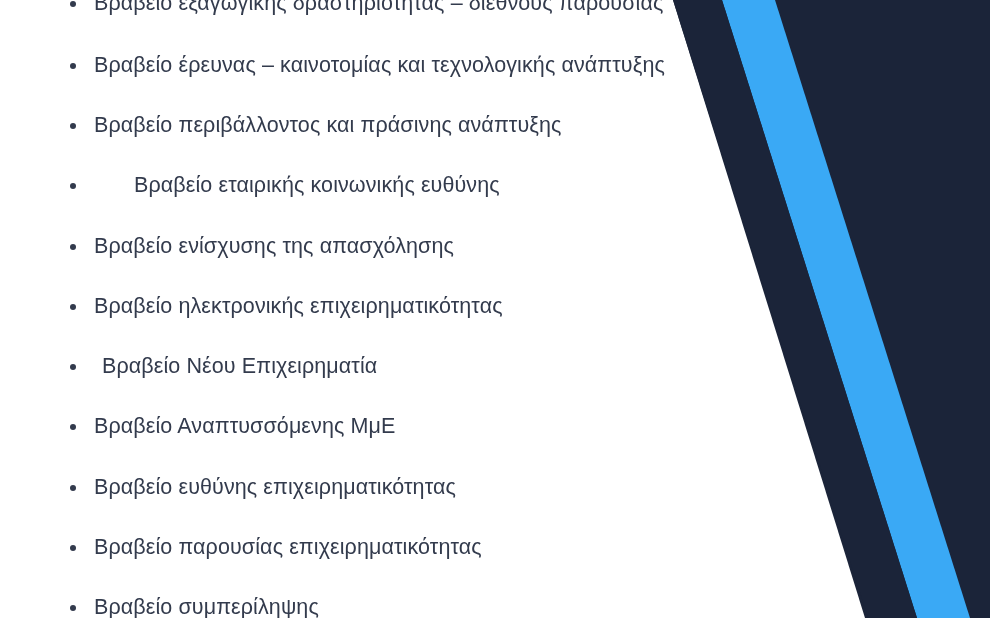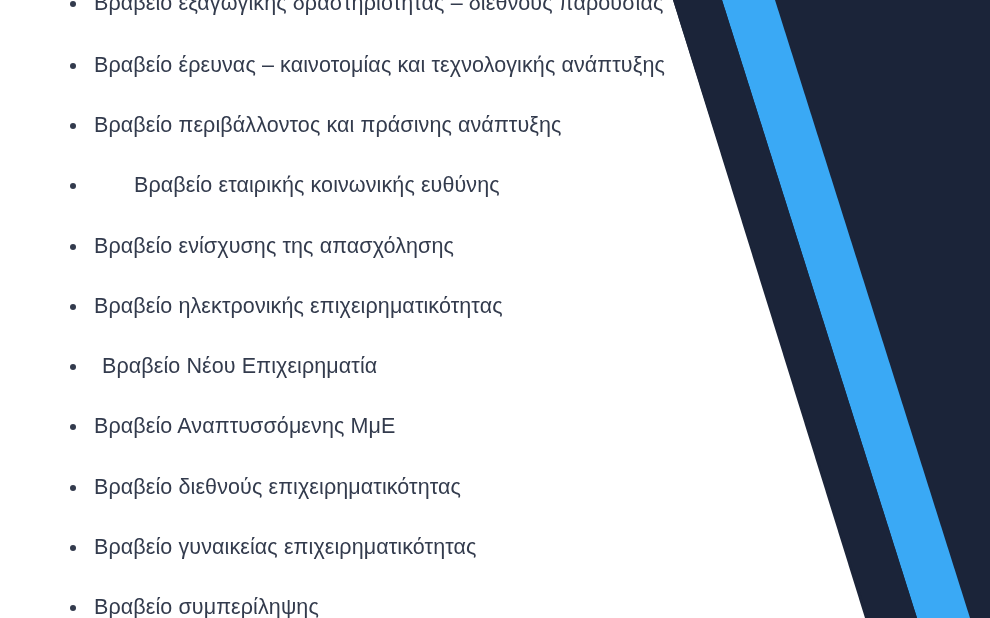--- a/index.html
+++ b/index.html
@@ -123,26 +123,26 @@
       <span class="bullet-text">Βραβείο Νέου Επιχειρηματία</span>
     </li>
 
     <li class="bullet-item r7">
       <span class="bullet-dot"></span>
       <span class="bullet-text">Βραβείο Αναπτυσσόμενης ΜμΕ</span>
     </li>
 
     <li class="bullet-item r8">
       <span class="bullet-dot"></span>
-      <span class="bullet-text">Βραβείο διεθνούς επιχειρηματικότητας</span>
+      <span class="bullet-text">Βραβείο ευθύνης επιχειρηματικότητας</span>
     </li>
 
     <li class="bullet-item r9">
       <span class="bullet-dot"></span>
-      <span class="bullet-text">Βραβείο γυναικείας επιχειρηματικότητας</span>
+      <span class="bullet-text">Βραβείο παρουσίας επιχειρηματικότητας</span>
     </li>
 
     <li class="bullet-item r10">
       <span class="bullet-dot"></span>
       <span class="bullet-text">Βραβείο συμπερίληψης</span>
     </li>
 
   </ul>
 
   <div id="decor">

